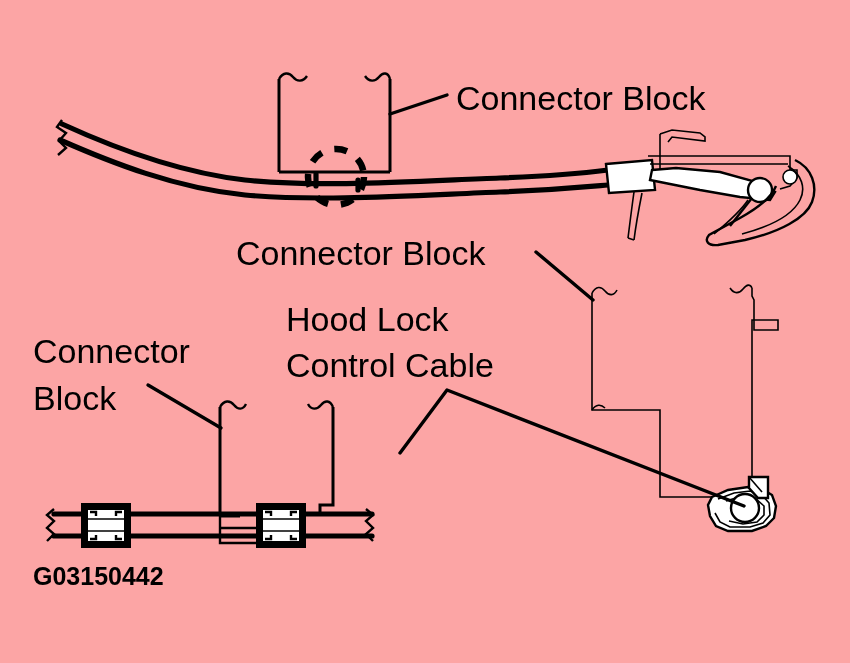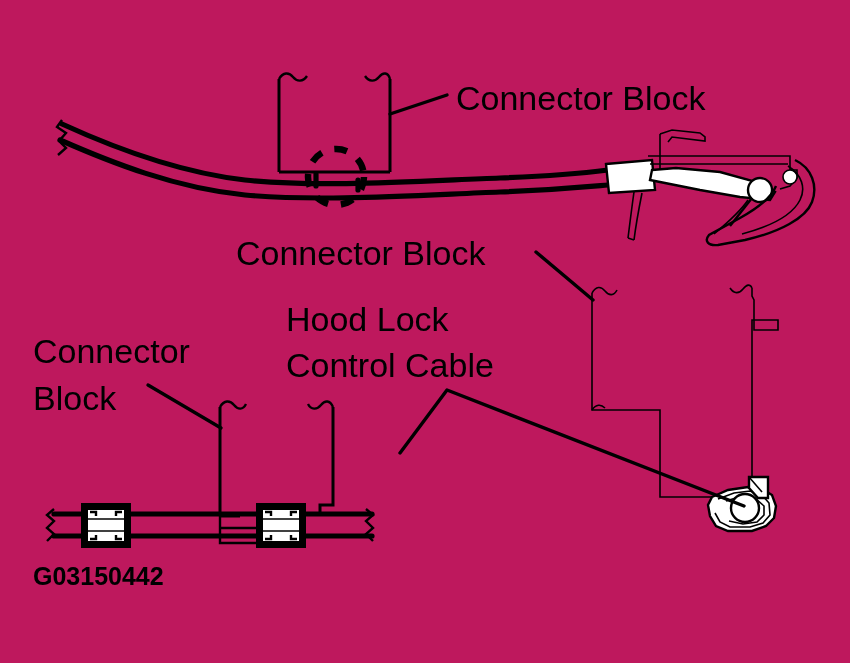--- a/index.html
+++ b/index.html
@@ -8,21 +8,21 @@
     padding: 0;
     background: #ffffff;
   }
   body {
     font-family: "Liberation Sans", sans-serif;
   }
   #figure-root {
     position: relative;
     width: 850px;
     height: 663px;
-    background: #be185d;
+    background: #fca5a5;
     overflow: hidden;
   }
   #figure-svg {
     position: absolute;
     left: 0;
     top: 0;
     width: 850px;
     height: 663px;
     display: block;
   }

